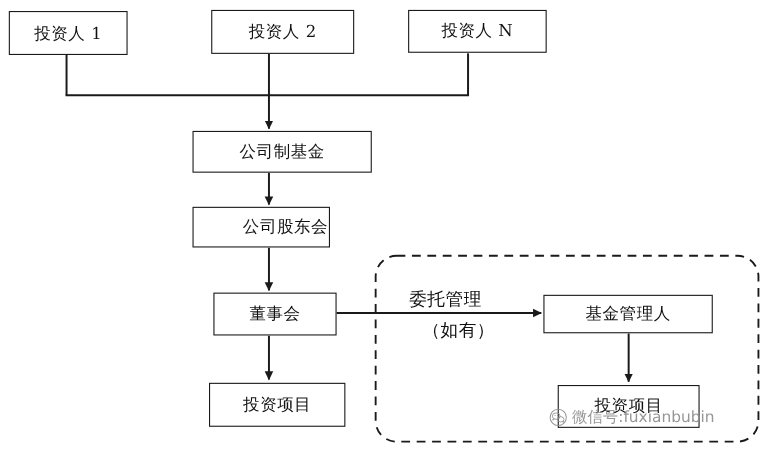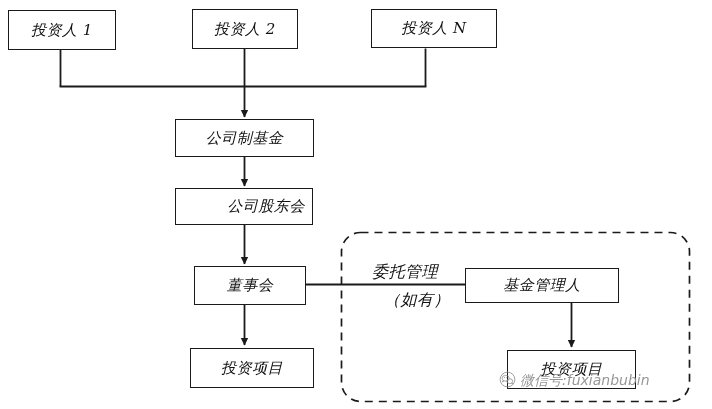--- a/index.html
+++ b/index.html
@@ -9,21 +9,20 @@
   }
   body {
     font-family: "DejaVu Sans", "Liberation Sans", sans-serif;
   }
   #canvas {
     position: relative;
     width: 712px;
     height: 409px;
     background: #ffffff;
     overflow: hidden;
-    font-style: italic;
   }
   #diagram-svg {
     position: absolute;
     left: 0;
     top: 0;
     width: 712px;
     height: 409px;
   }
   .node-box {
     position: absolute;
@@ -97,45 +96,45 @@
 
     <path d="M571.5,303 L571.5,347" stroke="#1a1a1a" stroke-width="1.8" fill="none" marker-end="url(#arrowhead)"></path>
 
     <rect x="341.5" y="232.5" width="348" height="169" rx="19" ry="19" fill="none" stroke="#1a1a1a" stroke-width="1.7" stroke-dasharray="8,6"></rect>
   </svg>
 
   <div class="node-box" style="left:8px; top:10px; width:108px; height:40px;">
     <span>投资人 1</span>
   </div>
 
-  <div class="node-box" style="left:192px; top:9px; width:106px; height:40px;">
+  <div class="node-box" style="left:192px; top:9px; width:130px; height:40px;">
     <span>投资人 2</span>
   </div>
 
   <div class="node-box" style="left:371px; top:9px; width:126px; height:39px;">
     <span>投资人 N</span>
   </div>
 
-  <div class="node-box" style="left:175px; top:119px; width:139px; height:38px;">
+  <div class="node-box" style="left:175px; top:119px; width:163px; height:38px;">
     <span>公司制基金</span>
   </div>
 
-  <div class="node-box" style="left:175px; top:188px; width:138px; height:37px;padding-left:44px;">
+  <div class="node-box" style="left:175px; top:188px; width:125px; height:37px;padding-left:44px;">
     <span>公司股东会</span>
   </div>
 
   <div class="node-box" style="left:194px; top:266px; width:112px; height:39px;">
     <span>董事会</span>
   </div>
 
   <div class="node-box" style="left:190px; top:348px; width:124px; height:40px;">
     <span>投资项目</span>
   </div>
 
-  <div class="node-box" style="left:465px; top:268px; width:154px; height:35px;">
+  <div class="node-box" style="left:494px; top:268px; width:154px; height:35px;">
     <span>基金管理人</span>
   </div>
 
   <div class="node-box" style="left:507px; top:350px; width:129px; height:39px;">
     <span>投资项目</span>
   </div>
 
   <div class="edge-label" style="left:372px; top:264px;">委托管理</div>
 
   <div class="edge-label" style="left:372px; top:292px;margin-left:12px;">（如有）</div>

